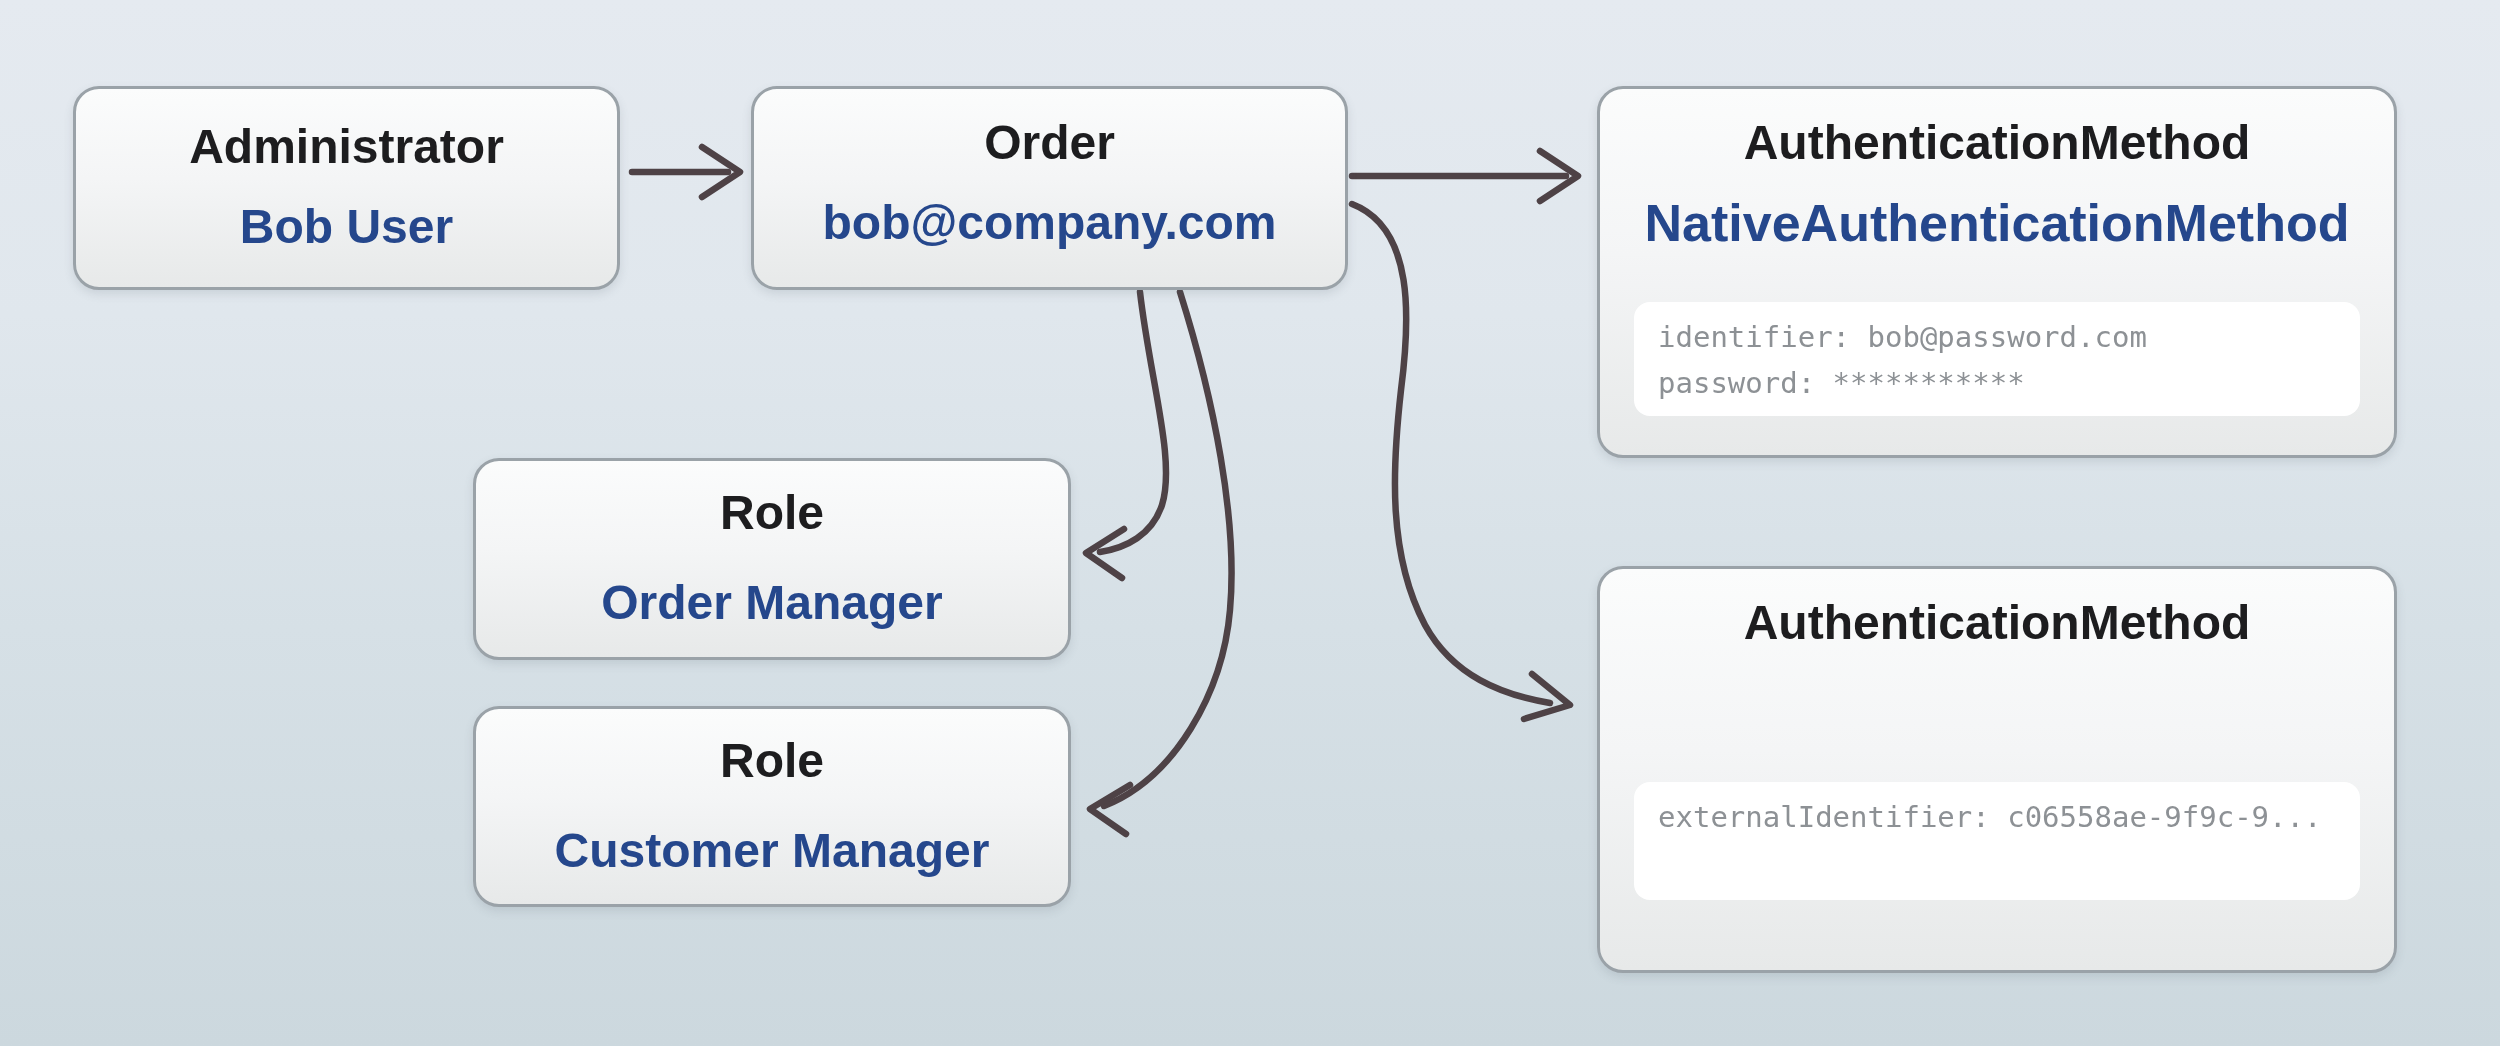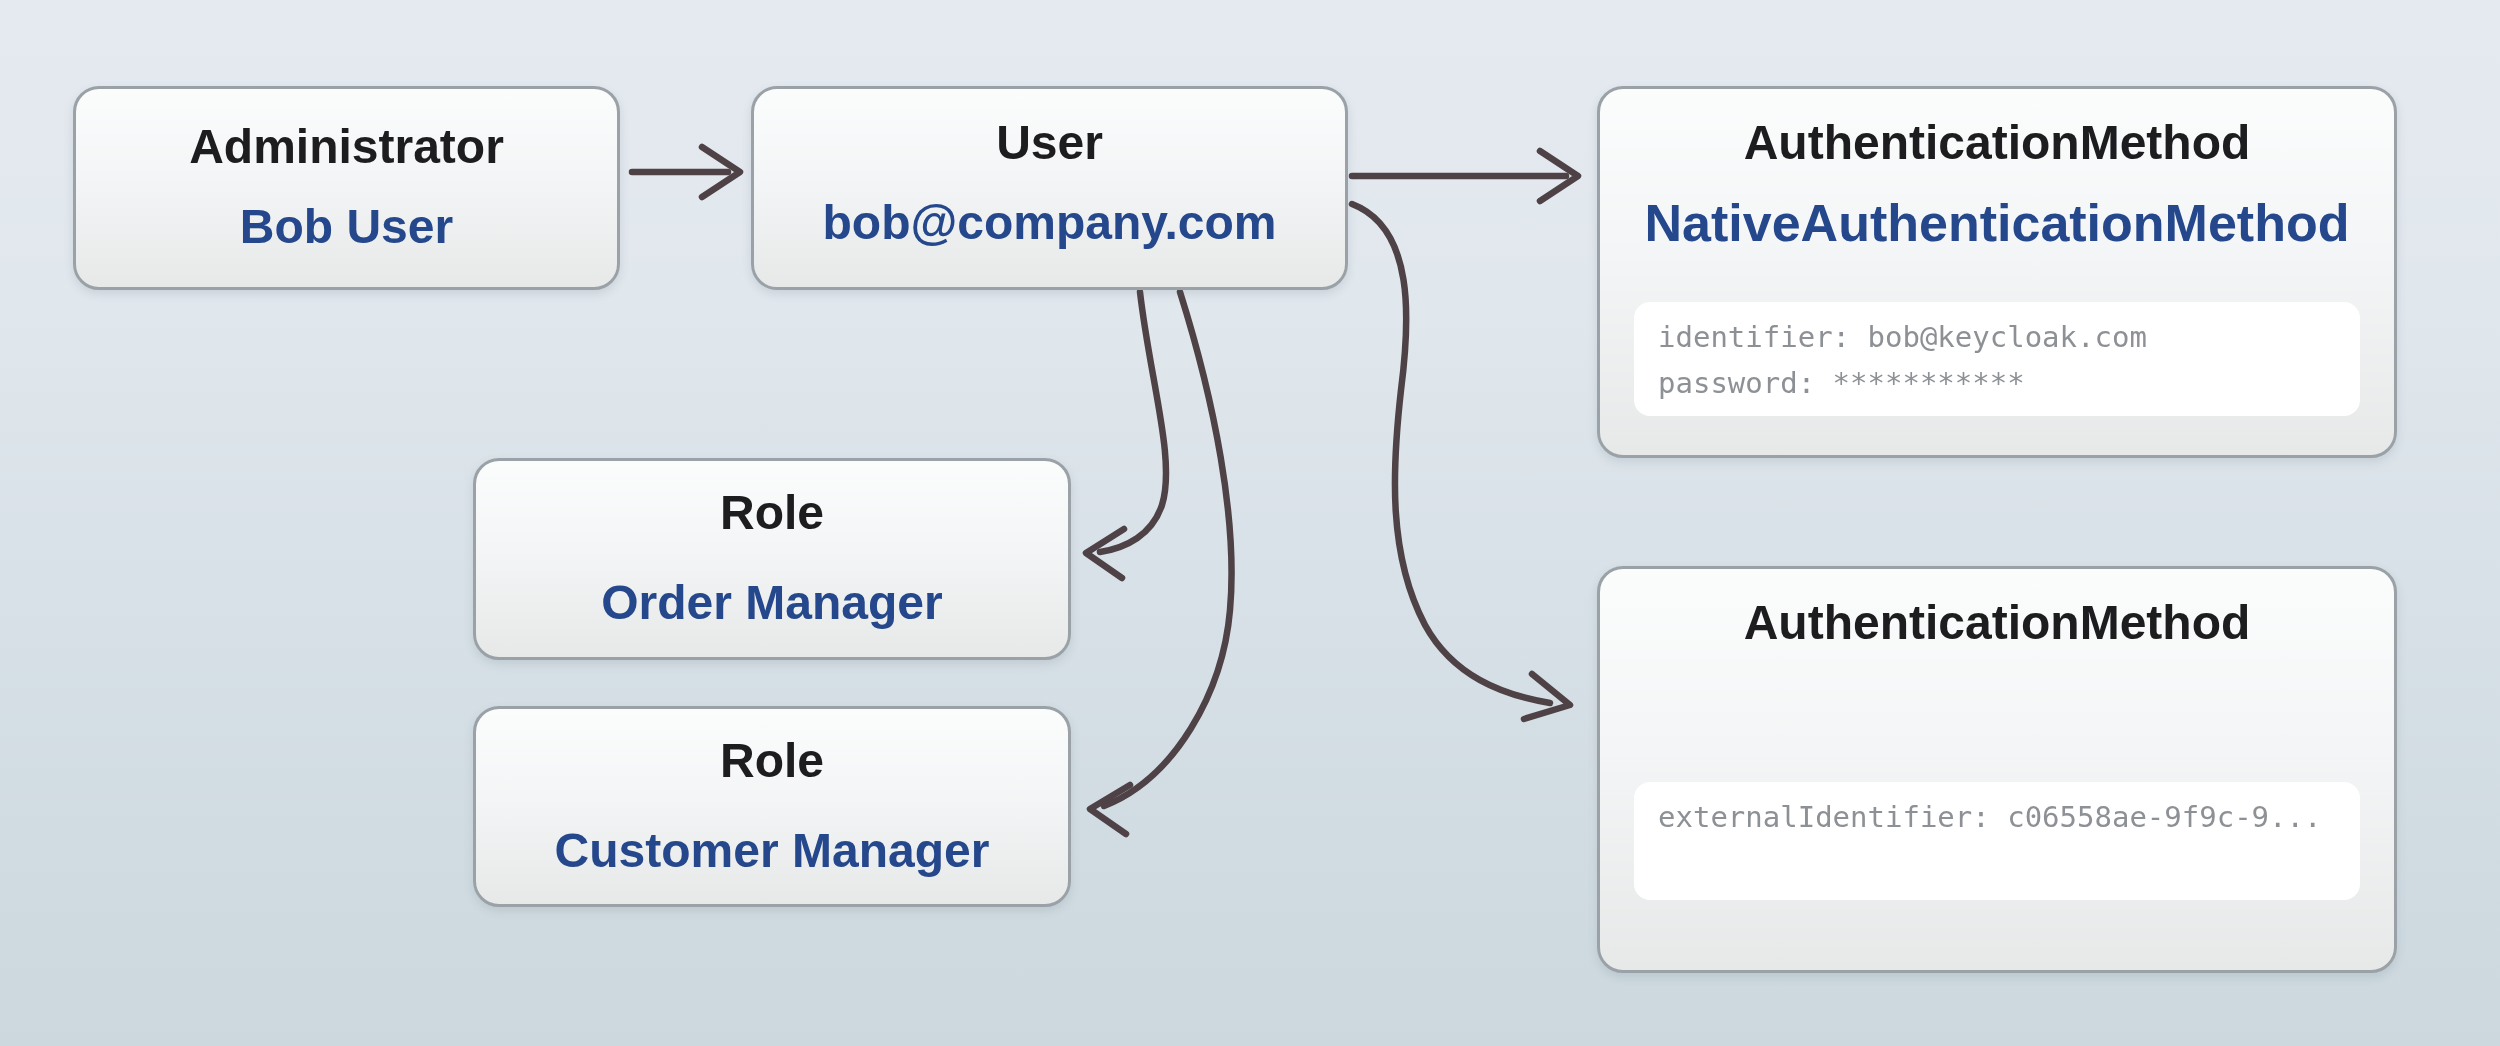--- a/index.html
+++ b/index.html
@@ -116,29 +116,29 @@
       <path class="arrow-path" d="M 1130 785 L 1090 809 L 1126 834"></path>
     </g>
   </svg>
 
   <div class="node" id="node-admin">
     <div class="title">Administrator</div>
     <div class="value">Bob User</div>
   </div>
 
   <div class="node" id="node-user">
-    <div class="title">User</div>
+    <div class="title">Order</div>
     <div class="value">bob@company.com</div>
   </div>
 
   <div class="node" id="node-native">
     <div class="title">AuthenticationMethod</div>
     <div class="value-lg">NativeAuthenticationMethod</div>
     <div class="props">
-      <div class="prop-line">identifier: bob@keycloak.com</div>
+      <div class="prop-line">identifier: bob@password.com</div>
       <div class="prop-line">password: ***********</div>
     </div>
   </div>
 
   <div class="node" id="node-external">
     <div class="title">AuthenticationMethod</div>
     <div class="props">
       <div class="prop-line">externalIdentifier: c06558ae-9f9c-9...</div>
     </div>
   </div>

